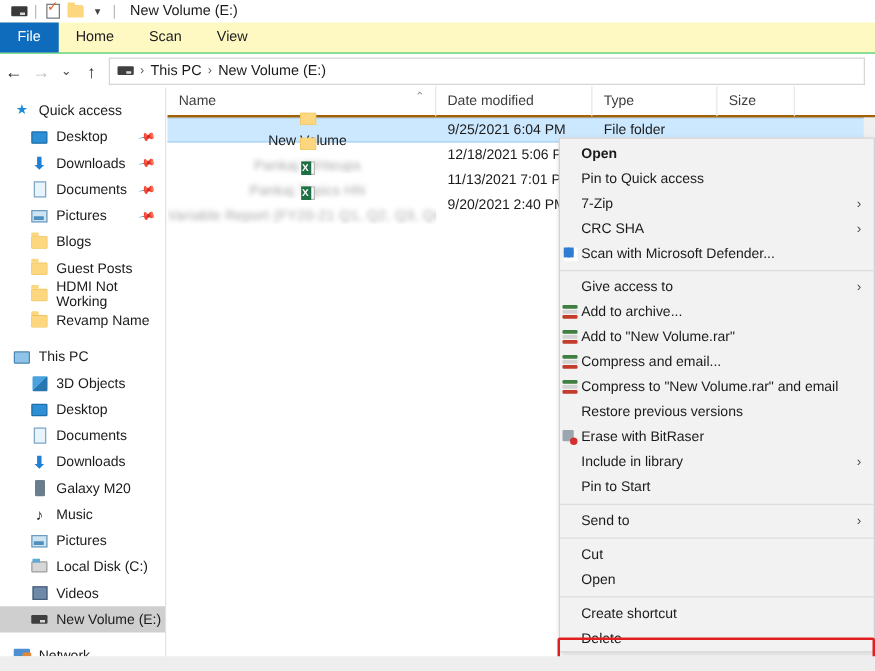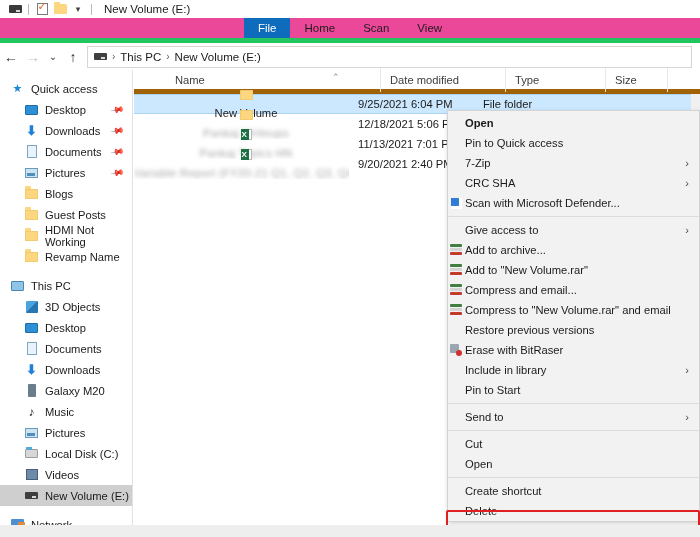--- a/index.html
+++ b/index.html
@@ -46,24 +46,23 @@
     background:#fcd77f; border-radius:1px 1px 0 0;
   }
   .chev-small { font-size: 9px; color:#444; line-height:1; }
   .title-text {
     font-size: 11.5px; color: #1a1a1a; margin-left: 8px;
   }
 
   
   .ribbon {
     position: absolute; left: 0; top: 18px; width: 700px; height: 25px;
-    background: #ec4899;
+    background: #fef9c3;
     display: flex; align-items: stretch;
-    border-bottom: 5px solid #22c55e;
-    justify-content: center;
+    border-bottom: 1px solid #22c55e;
   }
   .tab {
     display:flex; align-items:center; justify-content:center;
     font-size: 11.5px; color: #1c1c1c; padding: 0 14px; cursor: default;
   }
   .tab.file {
     background: #0f6cbd; color: #ffffff; min-width: 46px;
   }
 
   
@@ -156,22 +155,22 @@
   }
   .ico-star { color:#1e8ad6; font-size: 11px; line-height:1;}
 
   
   .filepane {
     position: absolute; left: 134px; top: 70px; width: 566px; height: 455px;
     background: #ffffff;
   }
   .col-header {
     display: flex; height: 24px; align-items: center;
-    border-bottom: 5px solid #a16207; position: relative;
-    font-size: 11.2px; color: #3c3c3c; justify-content: center;
+    border-bottom: 2px solid #a16207; position: relative;
+    font-size: 11.2px; color: #3c3c3c;
   }
   .col { padding-left: 9px; height: 24px; display:flex; align-items:center;
          border-right: 1px solid #e8e8e8; }
   .col.name { width: 215px; }
   .col.date { width: 125px; }
   .col.type { width: 100px; }
   .col.size { width: 62px; }
   .sortmark {
     position: absolute; left: 198px; top: 2px; font-size: 9px; color: #8b8b8b;
   }

